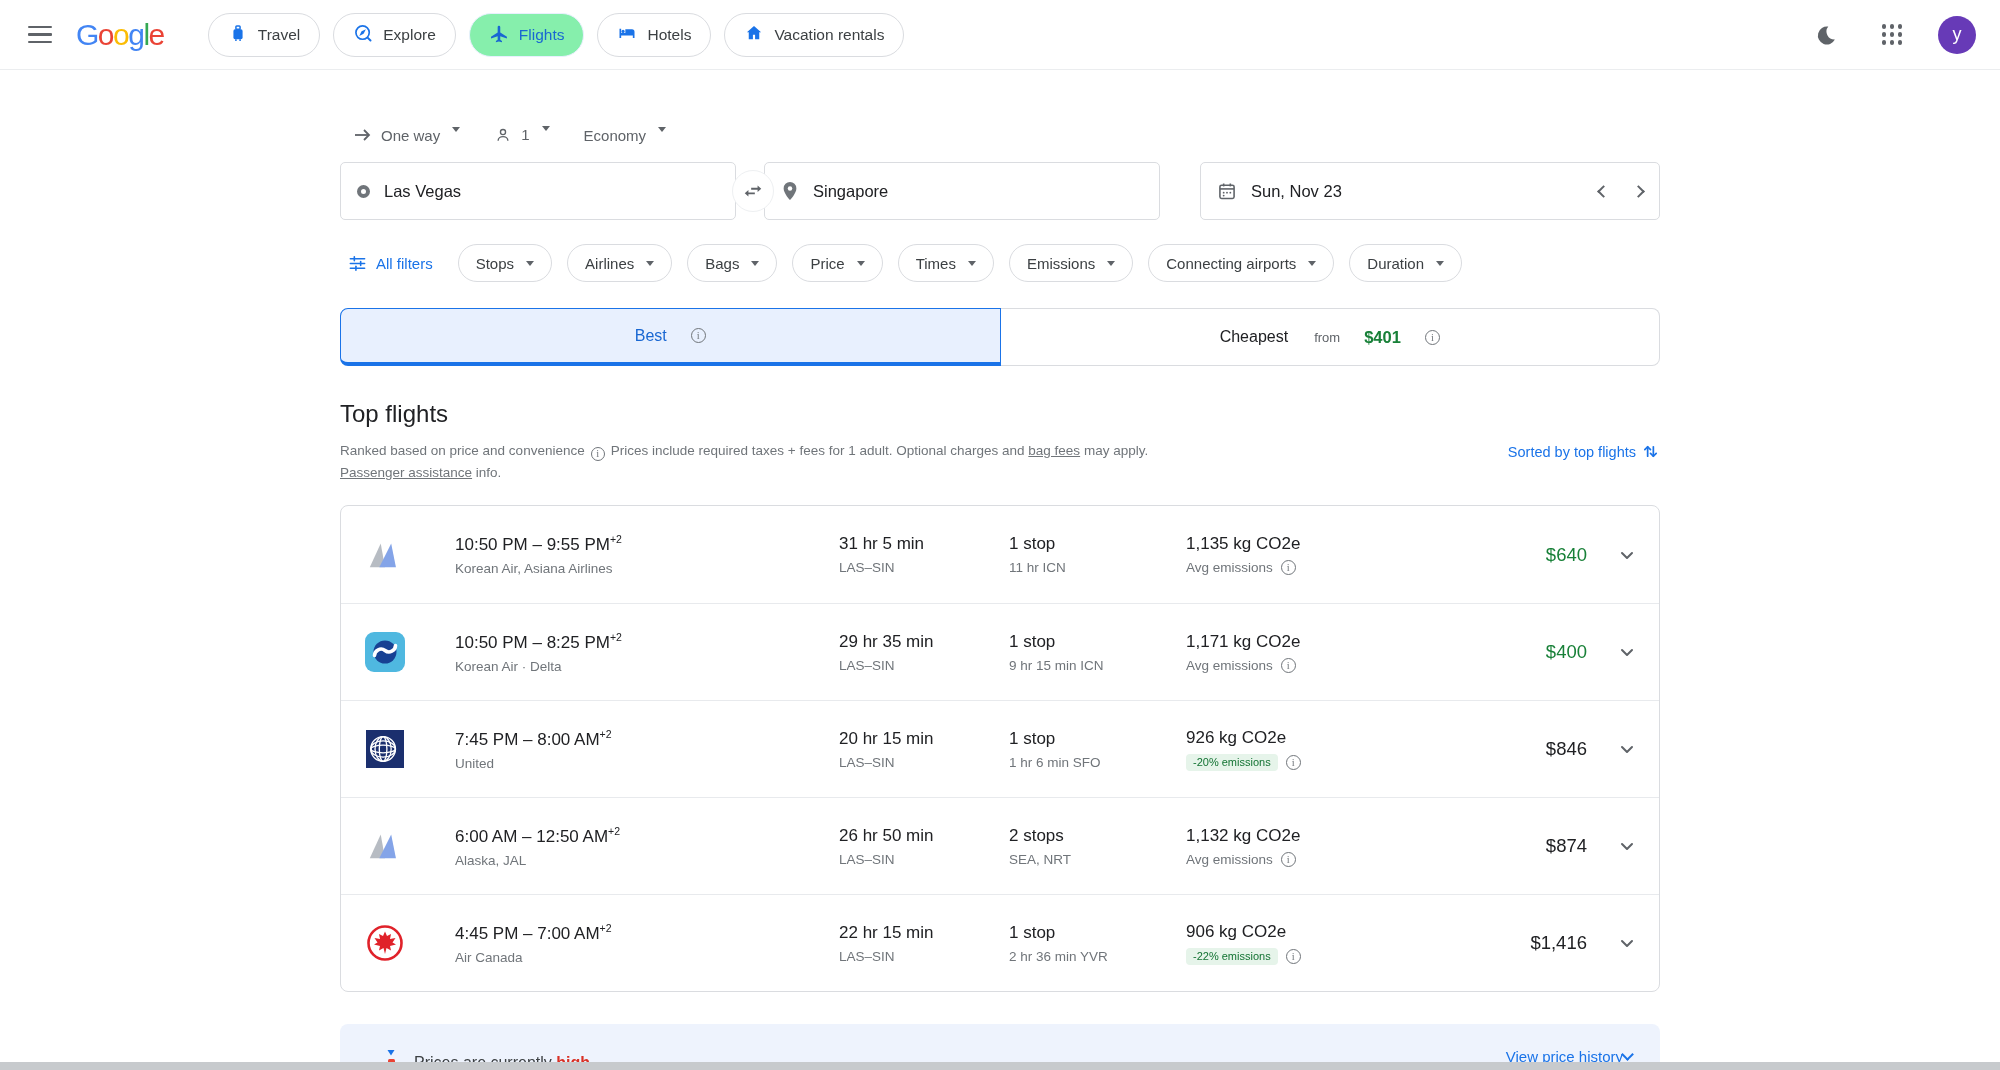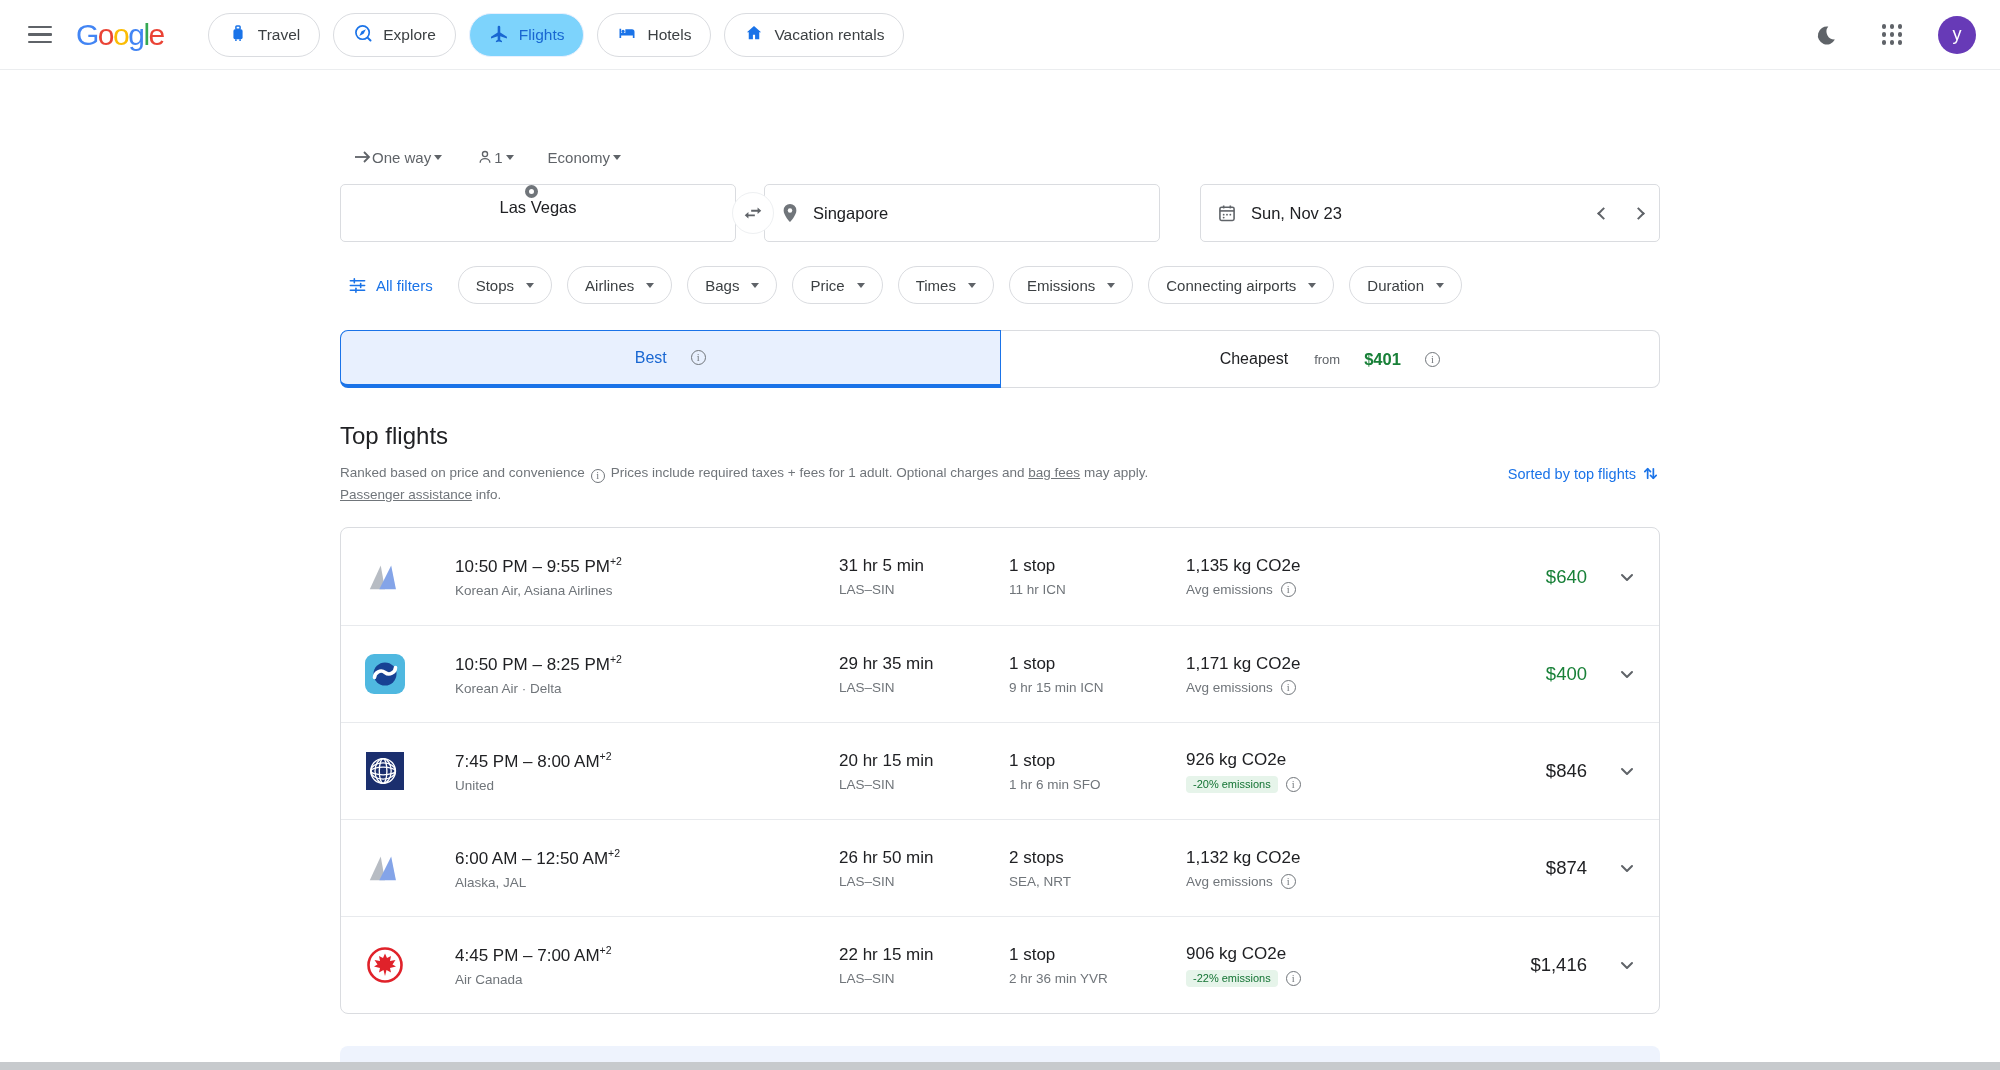--- a/index.html
+++ b/index.html
@@ -11,45 +11,45 @@
   .topbar { height:70px; display:flex; align-items:center; padding:0 24px 0 16px;
     border-bottom:1px solid #ebedef; }
   .hamburger { width:48px; height:48px; display:flex; flex-direction:column; justify-content:center;
     gap:5px; padding:0 12px; cursor:pointer; }
   .hamburger span { display:block; height:2.5px; background:#5f6368; border-radius:1px; }
   .glogo { font-size:30px; font-weight:500; letter-spacing:-1.5px; margin-left:12px; cursor:pointer; }
   .nav-pills { display:flex; gap:13px; margin-left:44px; }
   .nav-pill { display:flex; align-items:center; gap:10px; height:44px; padding:0 19px;
     border:1px solid #dadce0; border-radius:22px; font-size:15.5px; color:#3c4043; cursor:pointer;
     background:#fff; white-space:nowrap; }
-  .nav-pill.selected { background:#7dd3fc; border-color:#e8f0fe; color:#1967d2; font-weight:500; }
+  .nav-pill.selected { background:#86efac; border-color:#e8f0fe; color:#1967d2; font-weight:500; }
   .nav-pill svg { flex:0 0 auto; }
   .topbar-right { margin-left:auto; display:flex; align-items:center; gap:26px; }
   .iconbtn { width:40px; height:40px; display:flex; align-items:center; justify-content:center; cursor:pointer; }
   .apps-grid { display:grid; grid-template-columns:repeat(3,4.5px); grid-template-rows:repeat(3,4.5px); gap:3.5px; }
   .apps-grid i { background:#5f6368; border-radius:50%; }
   .avatar { width:38px; height:38px; border-radius:50%; background:#673ab7; color:#fff;
     display:flex; align-items:center; justify-content:center; font-size:18px; cursor:pointer; }
 
   
   .main { width:1320px; margin:0 auto; }
 
   
   .trip-controls { display:flex; align-items:center; gap:34px; margin-top:56px; padding-left:14px;
     color:#5f6368; font-size:15px; }
-  .trip-item { display:flex; align-items:center; cursor:pointer;margin-top:22px; }
+  .trip-item { display:flex; gap:9px; cursor:pointer; }
   .caret { width:0; height:0; border-left:4.5px solid transparent; border-right:4.5px solid transparent;
     border-top:5px solid #5f6368; margin-left:3px; }
 
   
   .search-row { display:flex; align-items:center; margin-top:18px; position:relative; }
   .field { height:58px; border:1px solid #dadce0; border-radius:5px; display:flex; align-items:center;
     padding:0 16px; font-size:16.5px; color:#202124; background:#fff; cursor:text; }
   .field .ficon { margin-right:14px; display:flex; align-items:center; }
-  .f-origin { width:396px;flex-direction:column; }
+  .f-origin { width:396px; }
   .f-dest { width:396px; margin-left:28px; }
   .swap-btn { position:absolute; left:396px; top:50%; transform:translate(-4px,-50%); width:42px; height:42px;
     background:#fff; border:1px solid #eef0f2; border-radius:50%; display:flex; align-items:center;
     justify-content:center; cursor:pointer; z-index:2; }
   .f-date { width:460px; margin-left:40px; justify-content:flex-start; }
   .f-date .datelabel { flex:1; }
   .date-nav { display:flex; gap:26px; margin-left:8px; }
   .chev { width:9px; height:9px; border-right:2px solid #5f6368; border-bottom:2px solid #5f6368;
     display:inline-block; cursor:pointer; }
   .chev.left  { transform:rotate(135deg); }

